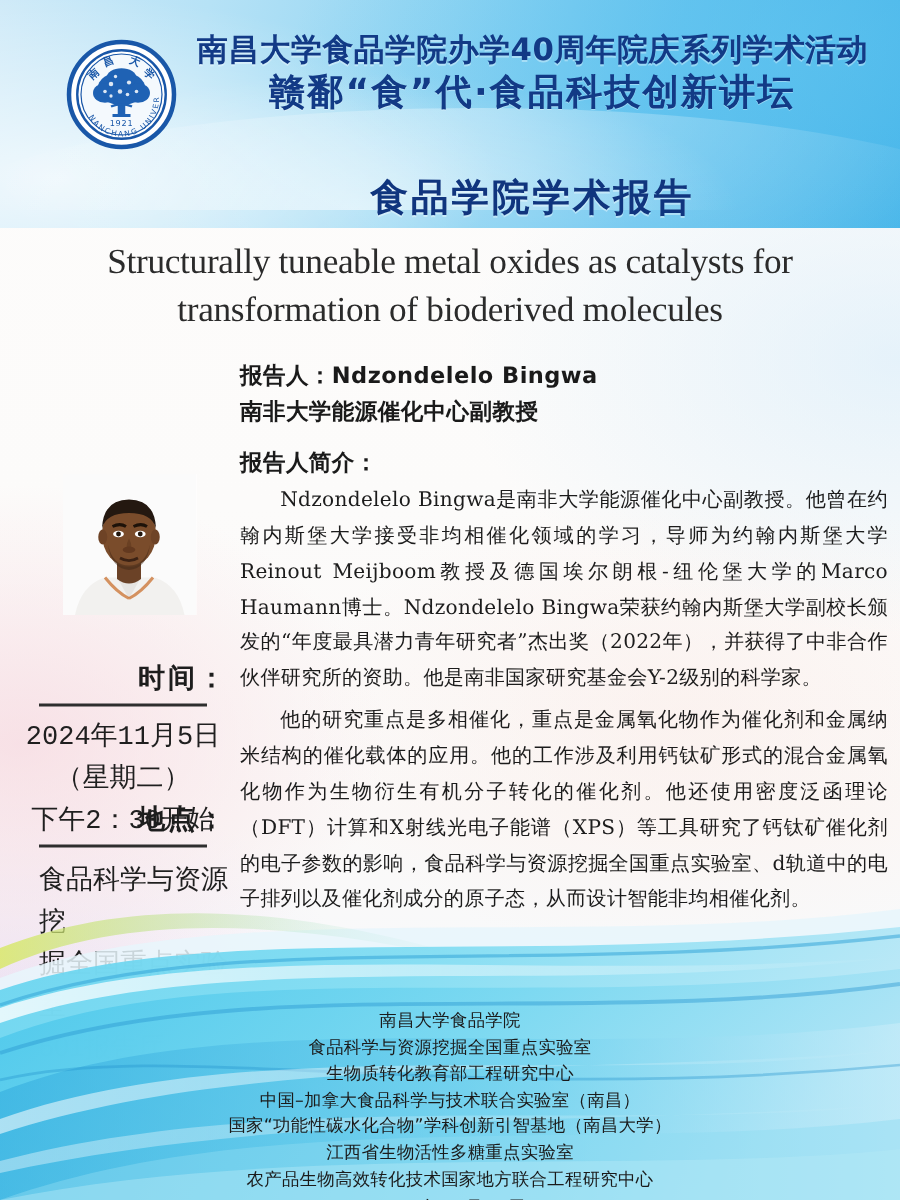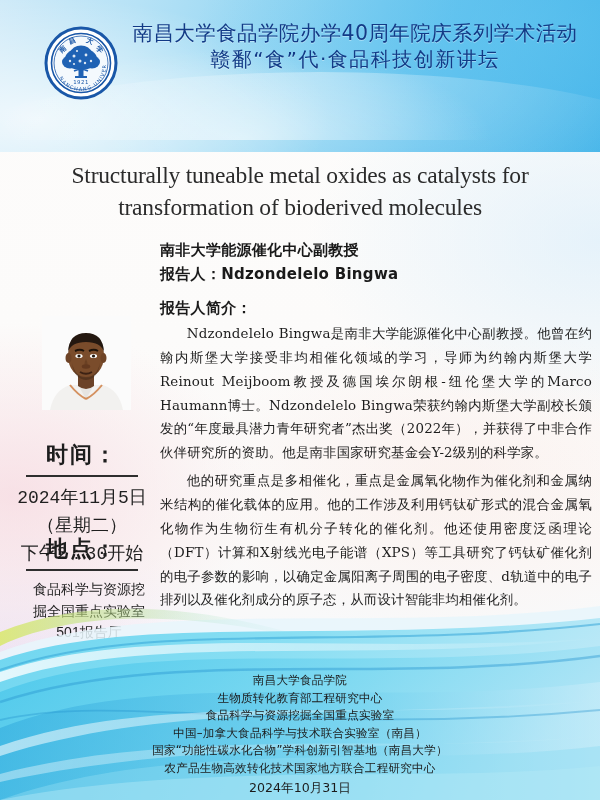--- a/index.html
+++ b/index.html
@@ -34,25 +34,25 @@
     position:absolute;left:-60px;bottom:-90px;width:760px;height:170px;border-radius:50%;
     background:radial-gradient(ellipse at 50% 0%, rgba(255,255,255,.34) 0%, rgba(255,255,255,0) 68%);
   }
 
   #logo{position:absolute;left:44px;top:26px;width:74px;height:74px;}
   #logo svg{display:block;}
 
   #bannerText{position:absolute;left:120px;top:22px;width:470px;text-align:center;}
   .bline1,.bline2{
     font-family:"DejaVu Sans","Liberation Sans",sans-serif;
-    color:#123a86;font-weight:normal;line-height:1.16;
+    color:#123a86;font-weight:bold;line-height:1.16;
     text-shadow:0 1px 0 rgba(255,255,255,.35);
   }
   .bline1{font-size:20.5px;letter-spacing:.4px;}
-  .bline2{font-size:20px;letter-spacing:1.5px;margin-top:2px;}
+  .bline2{font-size:24px;letter-spacing:1.5px;margin-top:2px;}
   .bline3{
     font-family:"DejaVu Sans","Liberation Sans",sans-serif;
     color:#10357e;font-weight:bold;font-size:25px;letter-spacing:2px;
     text-align:center;margin-top:11px;
     text-shadow:0 1px 0 rgba(255,255,255,.4);
   }
 
   
   #engTitle{
     position:absolute;left:20px;top:160px;width:560px;text-align:center;
@@ -64,33 +64,33 @@
   
   #photo{
     position:absolute;left:42px;top:316px;width:89px;height:94px;
     background:#ffffff;overflow:hidden;border:0;
   }
   #photo svg{display:block;}
 
   .sideBlock{position:absolute;left:12px;width:140px;text-align:center;}
   .sideHead{
     font-family:"DejaVu Sans","Liberation Sans",sans-serif;
-    font-size:22px;font-weight:bold;color:#1d1d1d;letter-spacing:2px;
-    text-align:center;
+    font-size:18px;font-weight:bold;color:#1d1d1d;letter-spacing:2px;
+    text-align:right;
   }
   .sideRule{
     width:112px;height:2px;background:#2e2e2e;margin:5px auto 8px auto;
   }
   .sideBody{
     font-family:Liberation Mono, monospace;
     font-size:18px;line-height:1.55;color:#1f1f1f;text-align:center;
   }
   .sideBodyL{
     font-family:Liberation Sans, sans-serif;
-    font-size:14px;line-height:1.55;color:#1f1f1f;text-align:center;
+    font-size:18px;line-height:1.55;color:#1f1f1f;text-align:left;
     padding-left:14px;
   }
   #timeBlock{top:440px;}
   #placeBlock{top:534px;}
 
   
   #speakerBox{position:absolute;left:160px;top:238px;width:428px;}
   .spkLine{
     font-family:"DejaVu Sans","Liberation Sans",sans-serif;
     font-size:15px;font-weight:bold;color:#1a1a1a;line-height:1.6;
@@ -175,20 +175,21 @@
         <text font-family="DejaVu Sans, sans-serif" font-size="5" fill="#1957a8" letter-spacing="1.2">
           <textPath href="#arcEn" startOffset="16%">NANCHANG UNIVERSITY</textPath>
         </text>
       </svg>
     </div>
 
     <div id="bannerText">
       <div class="bline1">南昌大学食品学院办学40周年院庆系列学术活动</div>
       <div class="bline2">赣鄱“食”代·食品科技创新讲坛</div>
     </div>
+    <div class="bline3" style="position:absolute;left:120px;top:104px;width:470px;">食品学院学术报告</div>
   </div>
 
   <div id="engTitle">Structurally tuneable metal oxides as catalysts for transformation of bioderived molecules</div>
 
   <div id="photo">
     <svg width="89" height="94" viewBox="0 0 89 94" aria-hidden="true">
       <rect x="0" y="0" width="89" height="94" fill="#fbfbfb"></rect>
 
       <path d="M8 94 q4 -20 20 -25 l33 0 q16 5 20 25 Z" fill="#f2f1ef"></path>
       <path d="M36 69 l8 14 l8 -14 l-5 -3 l-6 0 Z" fill="#e6e4e1"></path>
@@ -231,28 +232,28 @@
 
   <div class="sideBlock" id="placeBlock">
     <div class="sideHead">地点：</div>
     <div class="sideRule"></div>
     <div class="sideBodyL">食品科学与资源挖</div>
     <div class="sideBodyL">掘全国重点实验室</div>
     <div class="sideBodyL">501报告厅</div>
   </div>
 
   <div id="speakerBox">
+    <div class="spkLine">报告人：Ndzondelelo Bingwa</div>
     <div class="spkLine">南非大学能源催化中心副教授</div>
-    <div class="spkLine">报告人：Ndzondelelo Bingwa</div>
   </div>
   <div id="bioLabel">报告人简介：</div>
 
   <div id="bio">
     <p class="bioPara">Ndzondelelo Bingwa是南非大学能源催化中心副教授。他曾在约翰内斯堡大学接受非均相催化领域的学习，导师为约翰内斯堡大学Reinout Meijboom教授及德国埃尔朗根-纽伦堡大学的Marco Haumann博士。Ndzondelelo Bingwa荣获约翰内斯堡大学副校长颁发的“年度最具潜力青年研究者”杰出奖（2022年），并获得了中非合作伙伴研究所的资助。他是南非国家研究基金会Y-2级别的科学家。</p>
-    <p class="bioPara">他的研究重点是多相催化，重点是金属氧化物作为催化剂和金属纳米结构的催化载体的应用。他的工作涉及利用钙钛矿形式的混合金属氧化物作为生物衍生有机分子转化的催化剂。他还使用密度泛函理论（DFT）计算和X射线光电子能谱（XPS）等工具研究了钙钛矿催化剂的电子参数的影响，以确定金属阳离子周围的电子密度、d轨道中的电子排列以及催化剂成分的原子态，从而设计智能非均相催化剂。</p>
+    <p class="bioPara">他的研究重点是多相催化，重点是金属氧化物作为催化剂和金属纳米结构的催化载体的应用。他的工作涉及利用钙钛矿形式的混合金属氧化物作为生物衍生有机分子转化的催化剂。他还使用密度泛函理论（DFT）计算和X射线光电子能谱（XPS）等工具研究了钙钛矿催化剂的电子参数的影响，食品科学与资源挖掘全国重点实验室、d轨道中的电子排列以及催化剂成分的原子态，从而设计智能非均相催化剂。</p>
   </div>
 
   <div id="waves">
     <svg width="600" height="240" viewBox="0 0 600 240" preserveAspectRatio="none" aria-hidden="true">
       <defs>
         <linearGradient id="wgA" x1="0" y1="0" x2="1" y2="0.4">
           <stop offset="0%" stop-color="#63d3ef"></stop>
           <stop offset="45%" stop-color="#7fdcf2"></stop>
           <stop offset="100%" stop-color="#bfe9f7"></stop>
         </linearGradient>
@@ -295,21 +296,22 @@
       <path d="M0 186 C170 126 400 166 600 140 C400 158 170 140 0 196 Z" fill="url(#wgWhite)" opacity=".7"></path>
       <path d="M0 214 C190 164 420 196 600 176 C420 190 190 180 0 222 Z" fill="url(#wgWhite)" opacity=".5"></path>
 
       <path d="M0 240 C180 176 400 210 600 186 L600 240 Z" fill="#8fdcf1" opacity=".45"></path>
       <path d="M0 240 C200 200 430 224 600 206 L600 240 Z" fill="#b4e8f6" opacity=".45"></path>
     </svg>
   </div>
 
   <div id="footer">
     <div class="fline">南昌大学食品学院</div>
+    <div class="fline">食品科学与资源挖掘全国重点实验室</div>
     <div class="fline">生物质转化教育部工程研究中心</div>
-    <div class="fline">食品科学与资源挖掘全国重点实验室</div>
     <div class="fline">中国–加拿大食品科学与技术联合实验室（南昌）</div>
     <div class="fline">国家“功能性碳水化合物”学科创新引智基地（南昌大学）</div>
+    <div class="fline">江西省生物活性多糖重点实验室</div>
     <div class="fline">农产品生物高效转化技术国家地方联合工程研究中心</div>
     <div class="fdate">2024年10月31日</div>
   </div>
 
 </div>
 
 </body></html>

